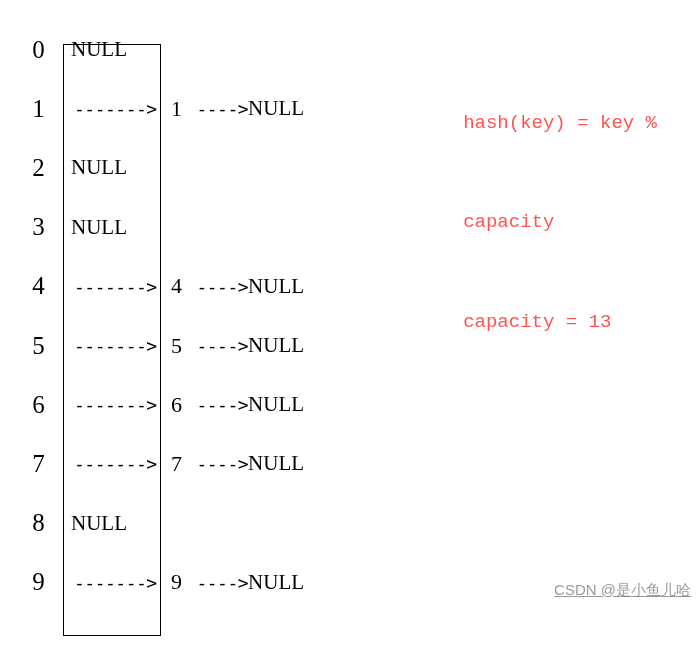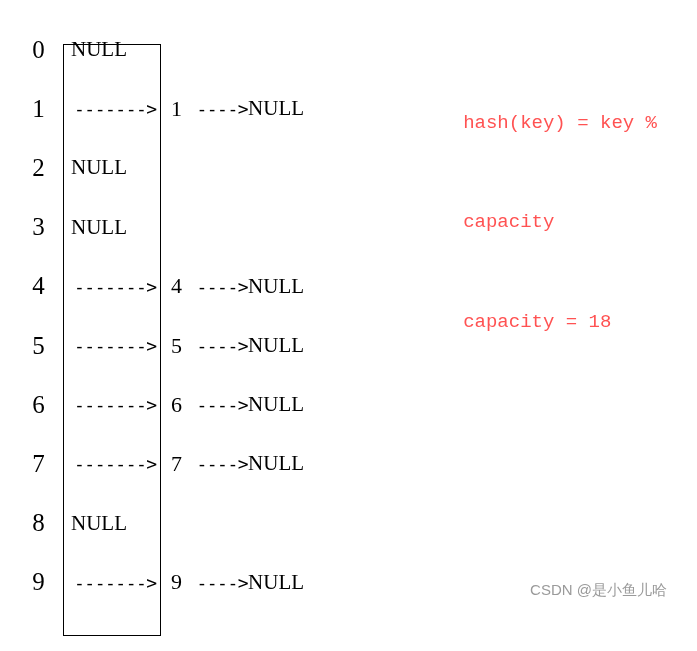--- a/index.html
+++ b/index.html
@@ -73,25 +73,26 @@
       right: 40px;
       top: 40px;
       color: #ff5252;
       font-family: "Courier New", Consolas, monospace;
       font-size: 19px;
       line-height: 1.75;
       white-space: pre;
     }
     .watermark {
       position: absolute;
-      right: 30px;
+      right: 6px;
       bottom: 12px;
       color: rgba(120,120,120,0.75);
       font-family: "Microsoft YaHei", Arial, sans-serif;
       font-size: 15px;
+      text-decoration: underline;
     }
   </style>
 </head>
 <body>
 
 <div class="container">
 
   <div class="table-area">
     <div class="bucket-border"></div>
     <div id="rows">
@@ -148,17 +149,17 @@
           <div class="index">9</div>
           <div class="cell-inner"></div>
           <div class="chain" style="margin-left: -87px;"><span class="dash1">-------&gt; </span><span class="val">9</span><span class="dash2"> ----&gt;</span><span class="nullend">NULL</span></div>
         </div>
       </div>
   </div>
 
   <div class="legend">
     <div>hash(key) = key %</div>
     <div>capacity</div>
-    <div>capacity = 18</div>
+    <div>capacity = 13</div>
   </div>
 
   <div class="watermark">CSDN @是小鱼儿哈</div>
 </div>
 
 </body></html>

